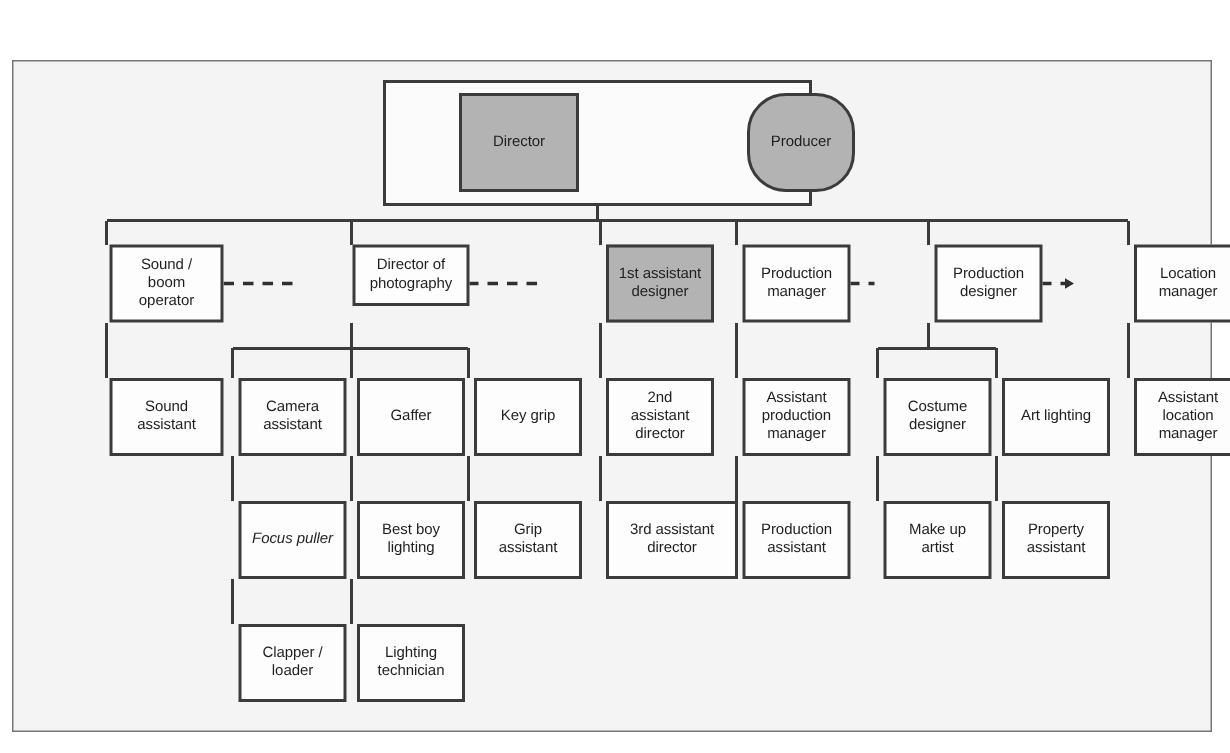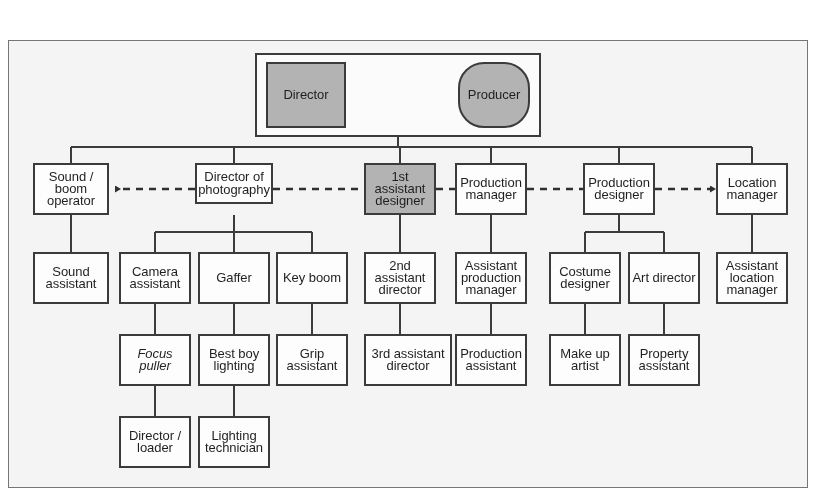--- a/index.html
+++ b/index.html
@@ -35,25 +35,26 @@
   }
   .node {
     position: absolute;
     box-sizing: border-box;
     border: 2px solid #3b3b3b;
     background: #fdfdfd;
     display: flex;
     align-items: center;
     justify-content: center;
     text-align: center;
-    font-size: 13px;
+    font-size: 10px;
     line-height: 12.2px;
     color: #1f1f1f;
     letter-spacing: -0.05px;
     padding: 1px 2px;
+    margin-left: 40px;
   }
   .node.gray {
     background: #b3b3b3;
   }
   .node .lbl {
     white-space: pre-line;
     display: block;
   }
 </style>
 </head>
@@ -163,38 +164,38 @@
 assistant</span>
       </div>
       <div class="node" style="left: 119px; top: 252px; width: 72px; height: 52px;">
         <span class="lbl">Camera
 assistant</span>
       </div>
       <div class="node" style="left: 198px; top: 252px; width: 72px; height: 52px;">
         <span class="lbl">Gaffer</span>
       </div>
       <div class="node" style="left: 276px; top: 252px; width: 72px; height: 52px;">
-        <span class="lbl">Key boom</span>
+        <span class="lbl">Key grip</span>
       </div>
       <div class="node" style="left: 364px; top: 252px; width: 72px; height: 52px;">
         <span class="lbl">2nd
 assistant
 director</span>
       </div>
       <div class="node" style="left: 455px; top: 252px; width: 72px; height: 52px;">
         <span class="lbl">Assistant
 production
 manager</span>
       </div>
       <div class="node" style="left: 549px; top: 252px; width: 72px; height: 52px;">
         <span class="lbl">Costume
 designer</span>
       </div>
       <div class="node" style="left: 628px; top: 252px; width: 72px; height: 52px;">
-        <span class="lbl">Art director</span>
+        <span class="lbl">Art lighting</span>
       </div>
       <div class="node" style="left: 716px; top: 252px; width: 72px; height: 52px;">
         <span class="lbl">Assistant
 location
 manager</span>
       </div>
       <div class="node" style="left: 119px; top: 334px; width: 72px; height: 52px; font-style: italic;">
         <span class="lbl">Focus puller</span>
       </div>
       <div class="node" style="left: 198px; top: 334px; width: 72px; height: 52px;">
@@ -215,21 +216,21 @@
       </div>
       <div class="node" style="left: 549px; top: 334px; width: 72px; height: 52px;">
         <span class="lbl">Make up
 artist</span>
       </div>
       <div class="node" style="left: 628px; top: 334px; width: 72px; height: 52px;">
         <span class="lbl">Property
 assistant</span>
       </div>
       <div class="node" style="left: 119px; top: 416px; width: 72px; height: 52px;">
-        <span class="lbl">Director /
+        <span class="lbl">Clapper /
 loader</span>
       </div>
       <div class="node" style="left: 198px; top: 416px; width: 72px; height: 52px;">
         <span class="lbl">Lighting
 technician</span>
       </div>
     </div>
 
 </div>
 

